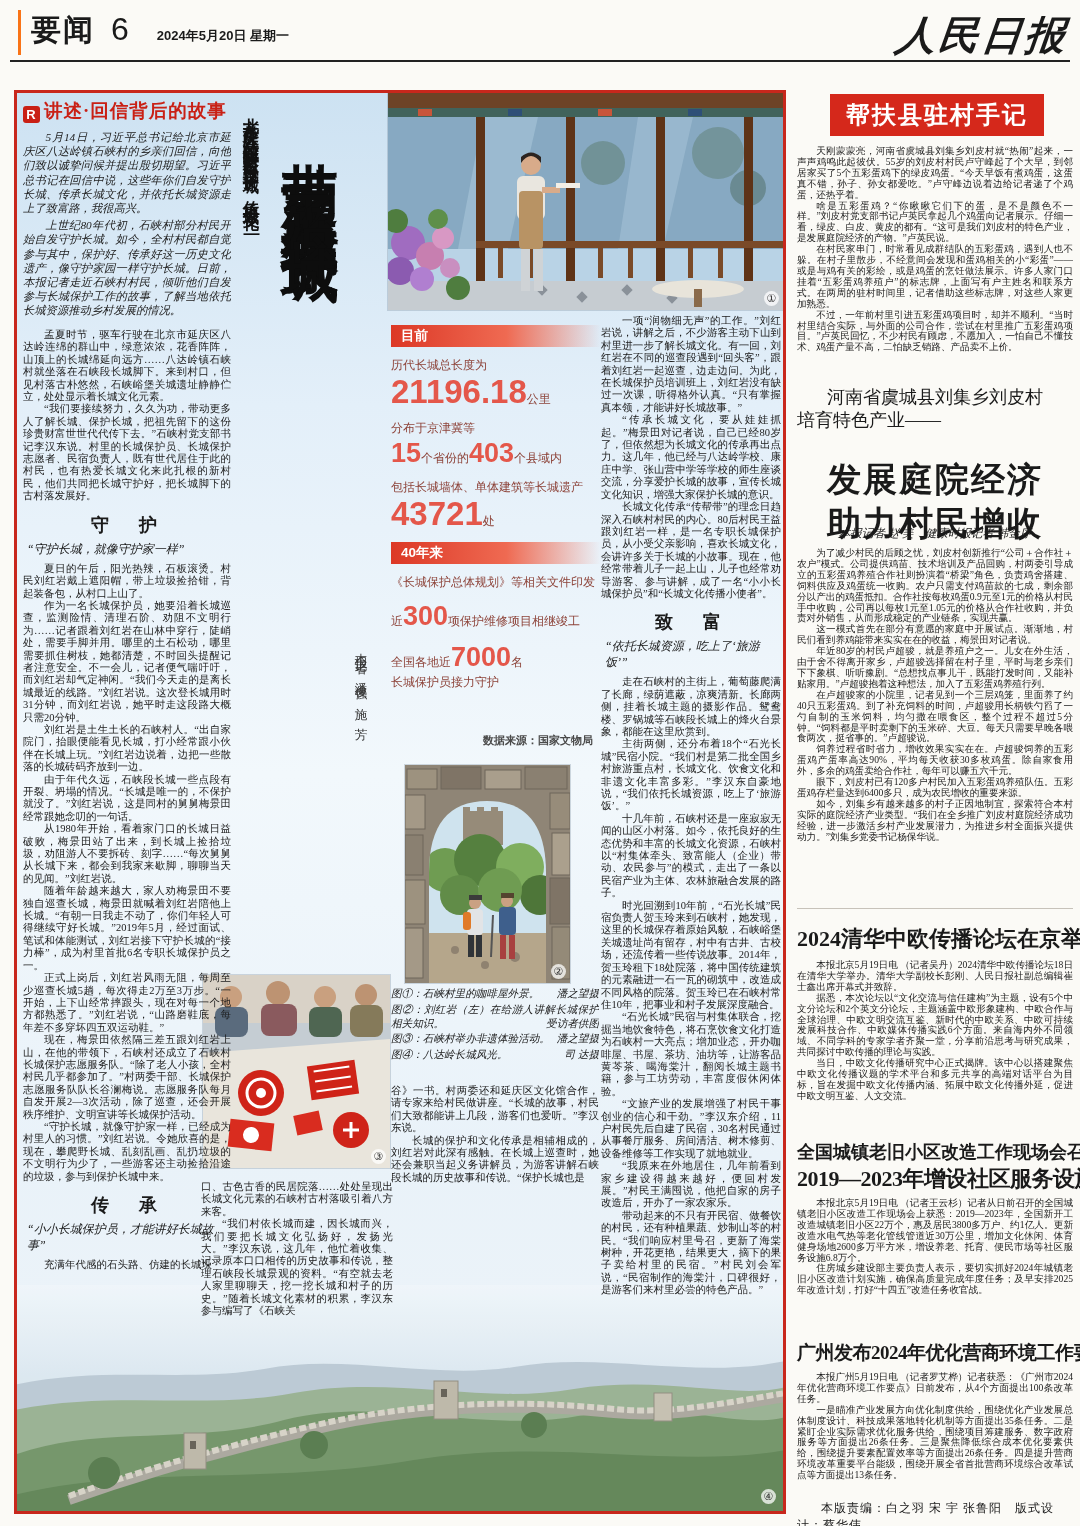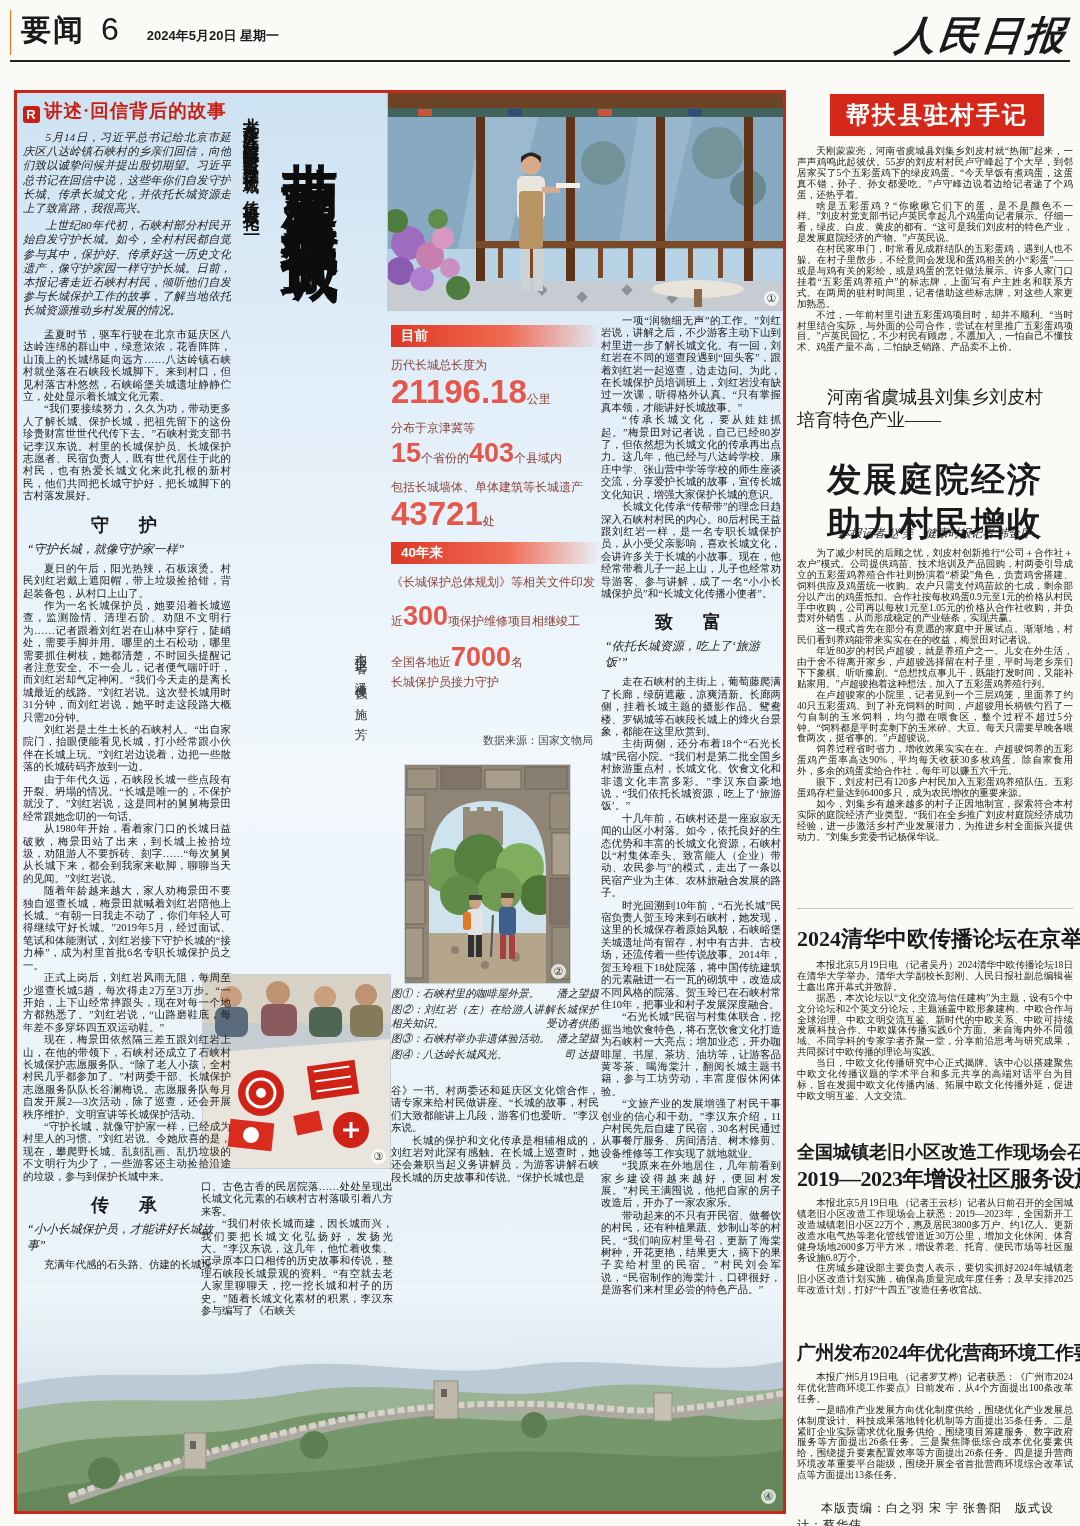--- a/index.html
+++ b/index.html
@@ -1,20 +1,20 @@
 <!DOCTYPE html>
 <html><head>
 <meta charset="utf-8">
 <style>
   html,body{margin:0;padding:0;background:#e9e7e2;}
   .page{position:relative;width:1080px;height:1526px;background:#fbfaf6;overflow:hidden;
         font-family:"Liberation Serif","DejaVu Serif",serif;color:#1a1a1a;}
   
   .masthead{position:absolute;left:10px;top:10px;width:1060px;height:50px;border-bottom:2px solid #222;}
-  .yaowen{display:inline-block;border-left:1px solid #f97316;padding:0 8px 4px 10px;font-size:30px;font-weight:bold;letter-spacing:2px;}
+  .yaowen{display:inline-block;border-left:3px solid #f97316;padding:0 8px 4px 10px;font-size:30px;font-weight:bold;letter-spacing:2px;margin-left:8px;}
   .pagenum{font-size:32px;margin-left:4px;font-family:"Liberation Sans",sans-serif;}
   .mdate{font-size:13px;font-weight:bold;margin-left:24px;font-family:"Liberation Sans",sans-serif;}
   .paper-logo{position:absolute;right:2px;top:-2px;font-size:40px;font-weight:900;font-style:italic;
               transform:skewX(-6deg);letter-spacing:3px;}
   
   .main-box{position:absolute;left:14px;top:90px;width:766px;height:1418px;border:3px solid #c8271c;
             background:linear-gradient(180deg,#cde2f2 0%,#e3eff9 22%,#f2f8fc 48%,#e9f2f9 75%,#eef4f9 100%);
             overflow:hidden;}
   .main-box>div{position:absolute;}
   .tblock{z-index:3;overflow:hidden;}
@@ -190,21 +190,21 @@
       <div class="stat-line"><span class="num lg">43721</span><span>处</span></div>
       <div class="stat-gap"></div>
       <div class="stat-tag">40年来</div>
       <div class="stat-line">《长城保护总体规划》等相关文件印发</div>
       <div class="stat-gap"></div>
       <div class="stat-line"><span>近</span><span class="num md">300</span><span>项保护维修项目相继竣工</span></div>
       <div class="stat-gap"></div>
       <div class="stat-line"><span>全国各地近</span><span class="num md">7000</span><span>名</span></div>
       <div class="stat-line">长城保护员接力守护</div>
     </div>
-    <div class="tblock source" style="left:374px;top:640px;width:202px;">数据来源：国家文物局</div>
+    <div class="tblock source" style="left:374px;top:640px;width:202px;font-weight:bold;">数据来源：国家文物局</div>
 
     <div class="photo" style="left:388px;top:672px;width:165px;height:218px;">
       <svg viewBox="0 0 165 218" preserveAspectRatio="none">
         <defs>
             <clipPath id="archclip">
               <path d="M24,218 L24,108 Q24,36 82,36 Q141,36 141,108 L141,218 Z"></path>
             </clipPath>
           </defs>
         <rect width="165" height="218" fill="#8f8576"></rect>
         <rect x="2" y="4" width="30" height="20" fill="#9d927f" stroke="#6f665a"></rect>

